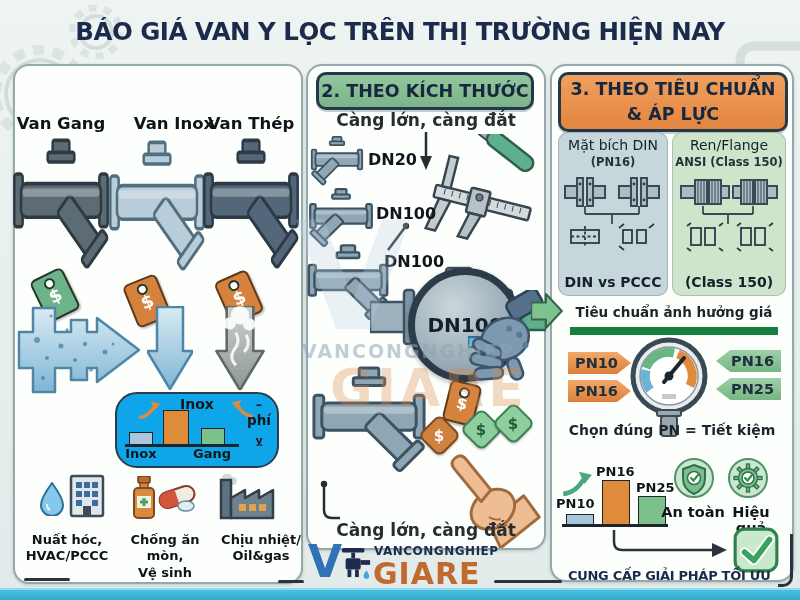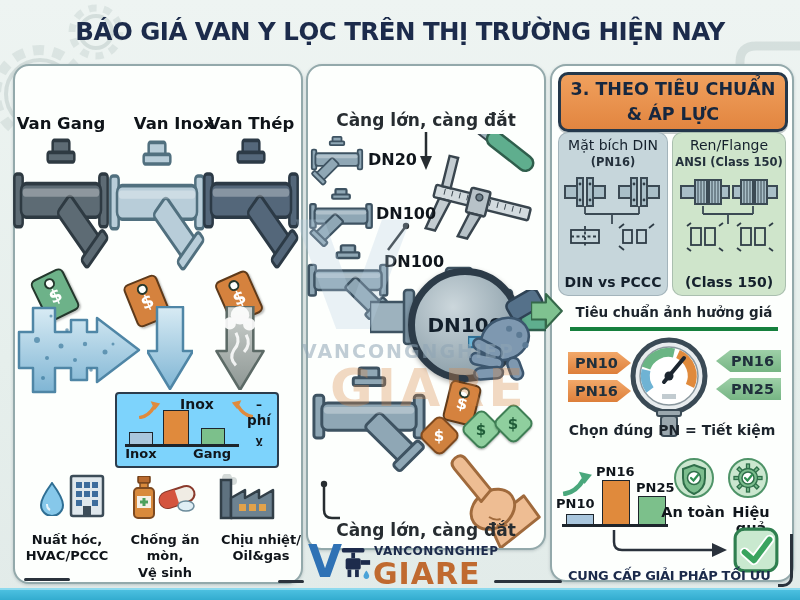--- a/index.html
+++ b/index.html
@@ -18,21 +18,21 @@
   .tag{position:absolute;width:32px;height:42px;border:2.5px solid #23372c;border-radius:6px;display:flex;align-items:center;justify-content:center;color:#fff;font-weight:bold;font-size:18px;box-shadow:1px 2px 2px rgba(0,0,0,.25);}
   .tag::before{content:"";position:absolute;top:3px;left:50%;transform:translateX(-50%);width:7px;height:7px;background:#fdfffd;border:2px solid #23372c;border-radius:50%;}
   .tag.green{background:#6db289;}
   .tag.orange{background:#d5823e;border-color:#5e3a1a;}
   
   .badge{position:absolute;width:27px;height:27px;border-radius:7px;transform:rotate(45deg);display:flex;align-items:center;justify-content:center;box-shadow:1px 1px 2px rgba(0,0,0,.25);}
   .badge>span{transform:rotate(-45deg);font-weight:bold;font-size:15px;}
   .badge.orange{background:#cf813f;border:2px solid #7e4a20;color:#fff;}
   .badge.green{background:#8fcf9e;border:2px solid #3f7f55;color:#1f5c38;}
   
-  .chartbox{background:#7dd3fc;border:2.5px solid #2c3c4c;border-radius:4px;}
+  .chartbox{background:#0ea5e9;border:2.5px solid #2c3c4c;border-radius:22px;}
   .cb-label{position:absolute;font-weight:bold;color:#10161c;}
   .cb-bar{position:absolute;border:1.5px solid #1d252c;}
   
   .uc-label{position:absolute;width:104px;text-align:center;font-size:13px;font-weight:bold;color:#0f1419;line-height:1.25;}
   
   .note{position:absolute;text-align:center;font-weight:bold;color:#272d31;}
   .dn-label{position:absolute;font-size:16px;font-weight:bold;color:#10161c;}
   .mag-circle{position:absolute;width:100px;height:100px;border-radius:50%;border:7px solid #2c3b48;background:radial-gradient(circle at 38% 32%,#ccd7dc,#8fa2ac 75%);display:flex;align-items:center;justify-content:center;font-size:20px;font-weight:bold;color:#131f2b;box-shadow:0 2px 5px rgba(0,0,0,.3);}
   .valve-mir{transform:scaleX(-1);}
   
@@ -236,20 +236,23 @@
       <div>Chống ăn mòn,</div>
       <div>Vệ sinh</div>
     </div>
     <div class="uc-label" style="left:194px;top:466px;">
       <div>Chịu nhiệt/</div>
       <div>Oil&amp;gas</div>
     </div>
   </div>
 
   <div class="abs card" style="left:306px;top:64px;width:236px;height:482px;">
+    <div class="sec-head green" style="left:8px;top:6px;width:212px;height:32px;font-size:17.5px;">
+      <span>2. THEO KÍCH THƯỚC</span>
+    </div>
     <div class="note" style="left:0;right:0;top:44px;font-size:17px;">Càng lớn, càng đắt</div>
 
     <svg class="abs" style="left:0;top:0;pointer-events:none;" width="236" height="482" viewBox="0 0 236 482">
       <g stroke="#272d31" stroke-width="2.5" fill="none">
         <path d="M118,66 V92"></path>
         <path d="M98,160 L80,184"></path>
         <path d="M150,300 V316"></path>
         <path d="M16,418 V444 Q16,452 24,452 H32"></path>
       </g>
       <polygon points="112,90 124,90 118,104" fill="#272d31"></polygon>
@@ -411,21 +414,21 @@
             <rect x="26" y="56" width="10" height="17"></rect>
           <path d="M8,54 l4,-3 M40,54 l4,-3 M8,76 l4,3 M40,76 l4,3"></path>
           <rect x="62" y="56" width="10" height="17"></rect>
             <rect x="76" y="56" width="10" height="17"></rect>
           <path d="M58,54 l4,-3 M90,54 l4,-3 M58,76 l4,3 M90,76 l4,3"></path>
         </g>
       </svg>
       <div class="sb-cap">(Class 150)</div>
     </div>
 
-    <div class="abs" style="left:18px;top:238px;width:208px;text-align:center;font-size:13.5px;font-weight:bold;color:#1c242c;border-bottom:4px solid #15803d;padding-bottom:7px;">Tiêu chuẩn ảnh hưởng giá</div>
+    <div class="abs" style="left:18px;top:238px;width:208px;text-align:center;font-size:13.5px;font-weight:bold;color:#1c242c;border-bottom:8px solid #15803d;padding-bottom:7px;">Tiêu chuẩn ảnh hưởng giá</div>
 
     <div class="pn-tag left" style="left:16px;top:286px;width:56px;">PN10</div>
     <div class="pn-tag left" style="left:16px;top:314px;width:56px;">PN16</div>
 
     <svg class="abs" style="left:74px;top:270px;" width="86" height="104" viewBox="0 0 86 104">
       <circle cx="43" cy="40" r="36" fill="#e8ecee" stroke="#3a4a55" stroke-width="5"></circle>
       <circle cx="43" cy="40" r="29" fill="#ffffff" stroke="#8a979e" stroke-width="1.5"></circle>
       <path d="M24,54 A24,24 0 0 1 20,34" stroke="#6fb3d4" stroke-width="9" fill="none"></path>
       <path d="M20,32 A24,24 0 0 1 48,17" stroke="#6ab584" stroke-width="9" fill="none"></path>
       <path d="M52,18 A24,24 0 0 1 64,50" stroke="#e08a3c" stroke-width="9" fill="none"></path>

